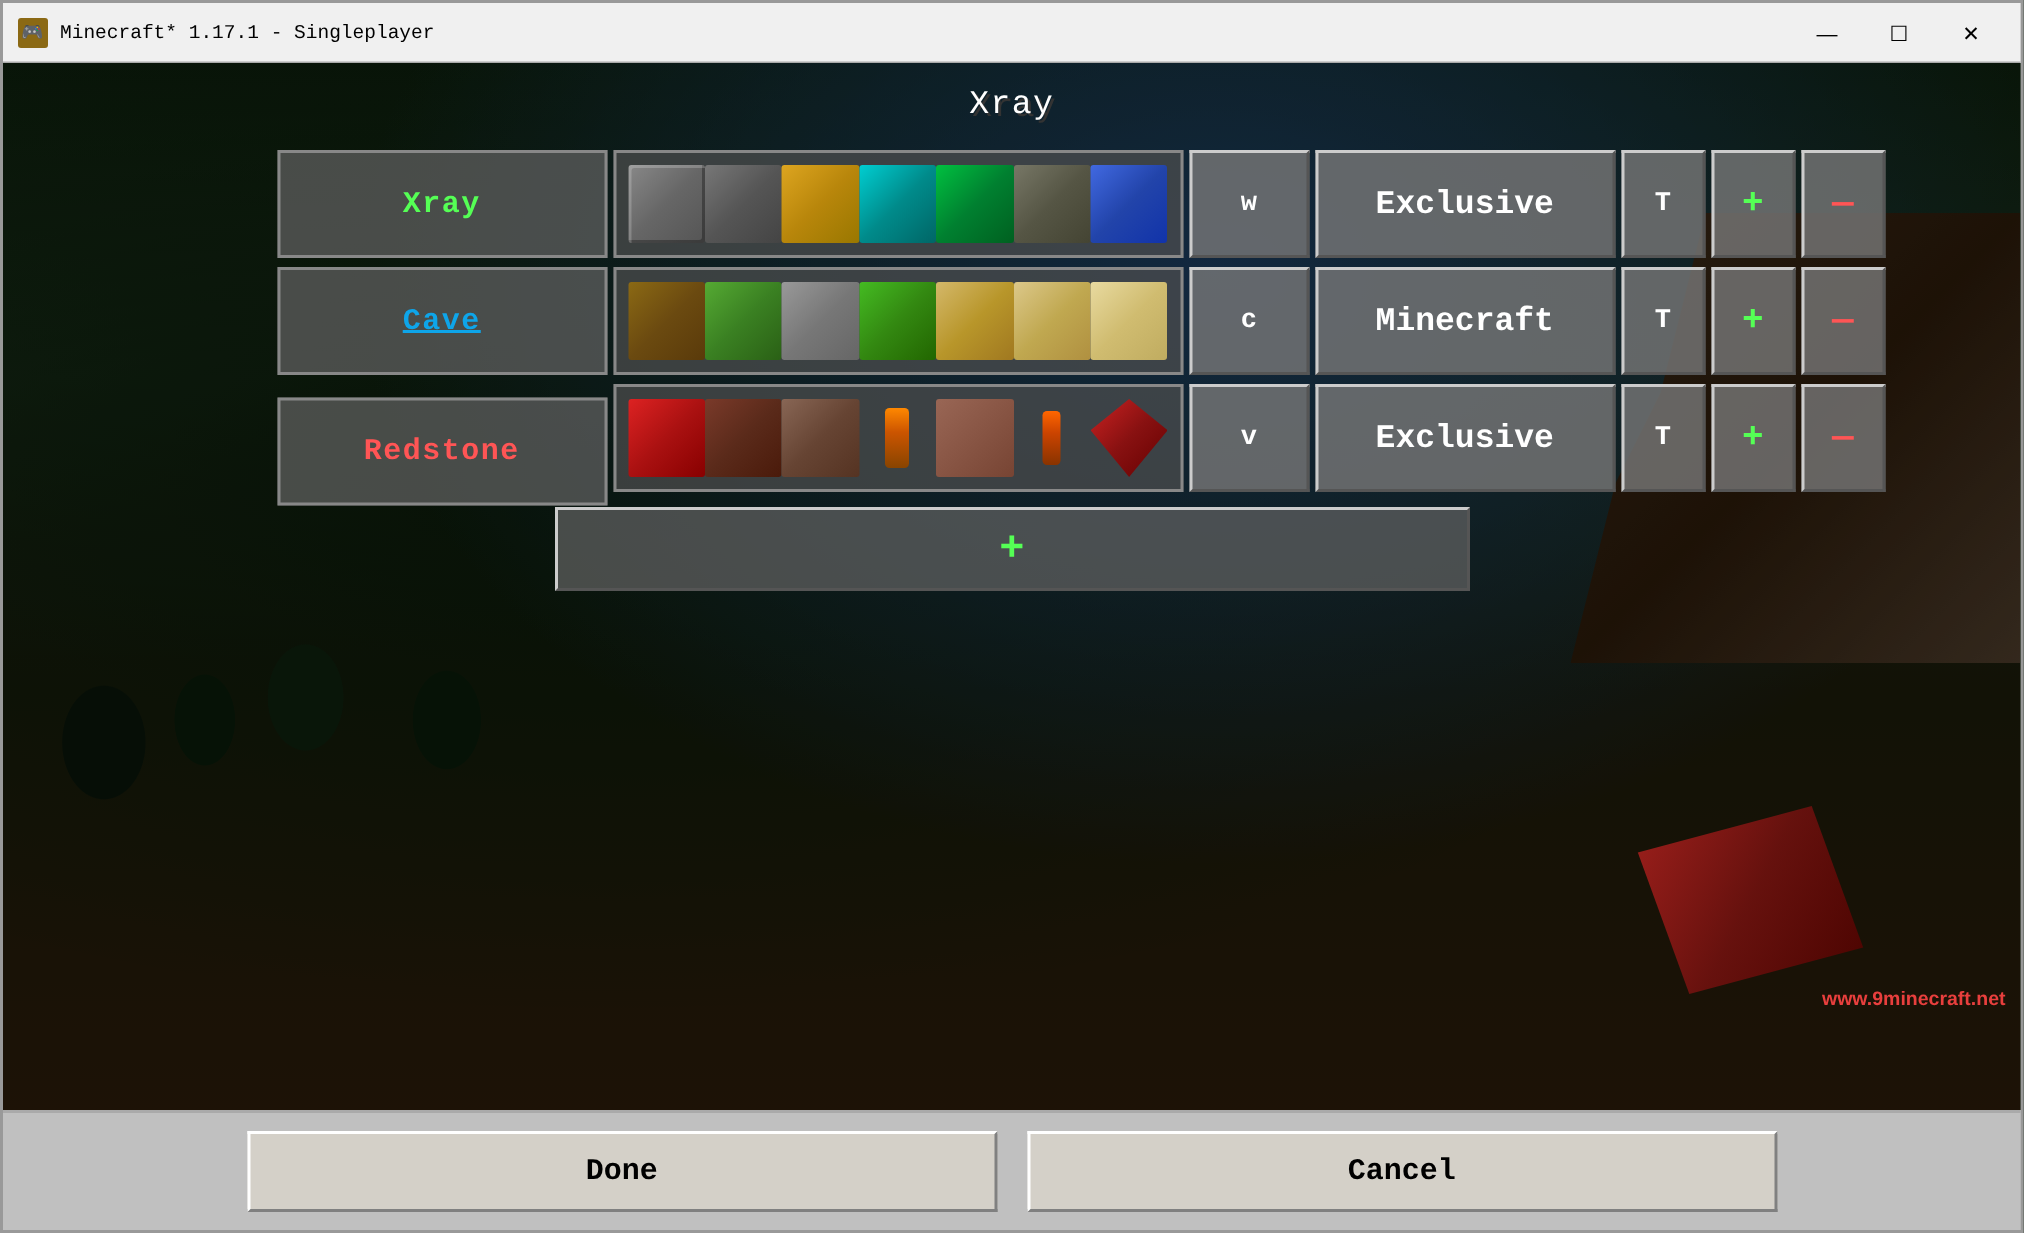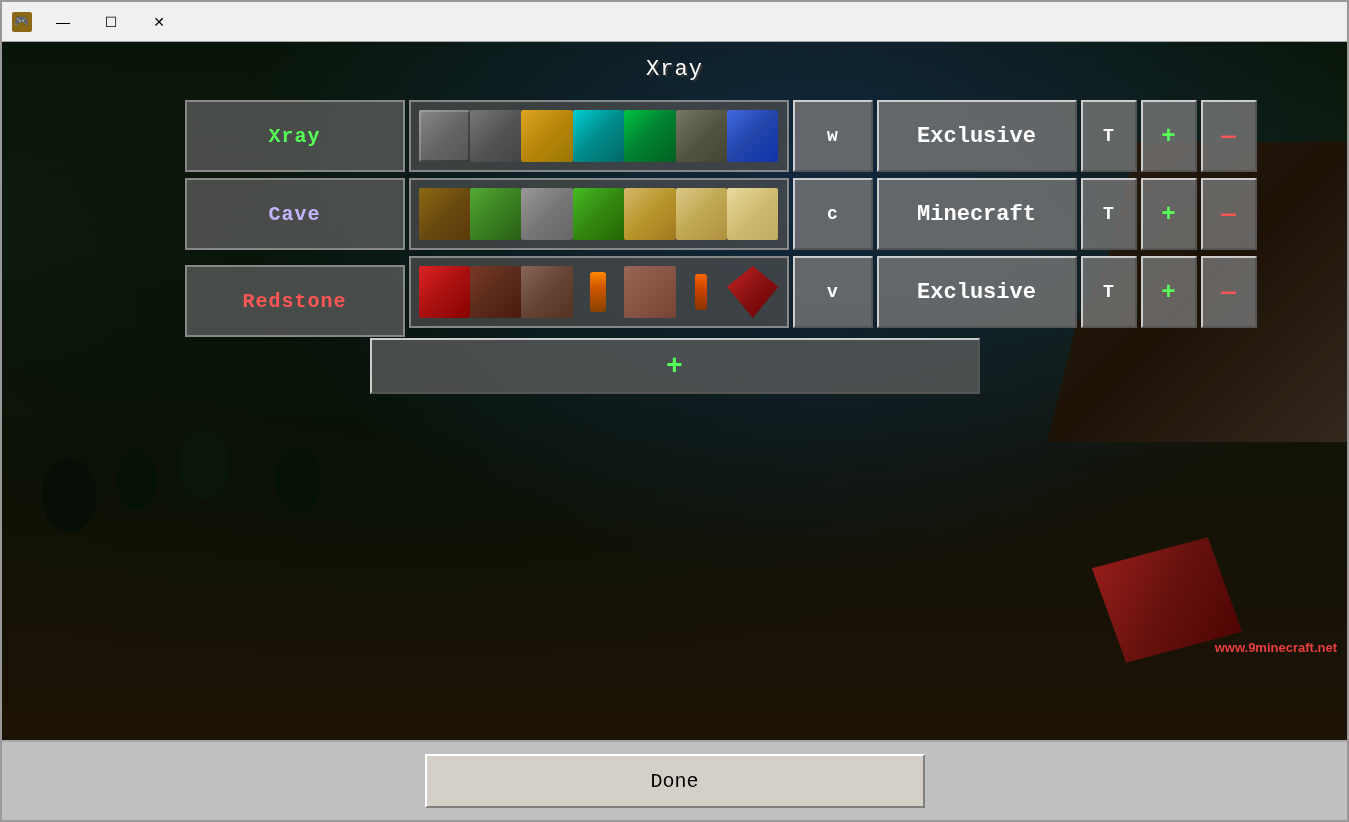--- a/index.html
+++ b/index.html
@@ -164,21 +164,21 @@
       align-items: center;
       justify-content: center;
       font-size: 20px;
       font-family: 'Courier New', monospace;
       font-weight: bold;
       letter-spacing: 1px;
       flex-shrink: 0;
     }
 
     .filter-name.xray { color: #55ff55; }
-    .filter-name.cave { color: #c4b5fd; }
+    .filter-name.cave { color: #0ea5e9; text-decoration: underline; }
     .filter-name.redstone { color: #ff5555; margin-top: 18px; }
 
     .blocks-container {
       width: 380px;
       height: 72px;
       background: rgba(80,80,80,0.7);
       border: 2px solid #888;
       display: flex;
       align-items: center;
       justify-content: space-around;
@@ -403,31 +403,31 @@
       height: 54px;
       background: #d4d0c8;
       border: 2px solid;
       border-top-color: #ffffff;
       border-left-color: #ffffff;
       border-bottom-color: #808080;
       border-right-color: #808080;
       color: #000;
       font-family: 'Courier New', monospace;
       font-size: 20px;
-      font-weight: normal;
+      font-weight: bold;
       cursor: pointer;
       display: flex;
       align-items: center;
       justify-content: center;
     }
 
     
     .watermark {
       position: absolute;
-      bottom: 85px;
+      bottom: 67px;
       right: 10px;
       color: #ff4444;
       font-size: 13px;
       font-family: Arial, sans-serif;
       font-weight: bold;
       opacity: 0.9;
     }
 
     
     .deco-block {
@@ -440,20 +440,21 @@
       transform: rotate(-15deg) skewX(5deg);
       opacity: 0.7;
     }
   </style>
 </head>
 <body>
 
 <div class="window">
   <div class="title-bar">
     <div class="title-bar-icon">🎮</div>
+    <span class="title-bar-text">Minecraft* 1.17.1 - Singleplayer</span>
     <div class="title-bar-controls">
       <button class="title-bar-btn">—</button>
       <button class="title-bar-btn">☐</button>
       <button class="title-bar-btn close">✕</button>
     </div>
   </div>
 
   <div class="game-area">
     <div class="game-bg"></div>
     <div class="trees"></div>
@@ -531,14 +532,15 @@
       </div>
     </div>
 
     <div class="watermark">www.9minecraft.net</div>
 
     <div class="deco-block"></div>
   </div>
 
   <div class="bottom-bar">
     <button class="bottom-btn">Done</button>
+    <button class="bottom-btn">Cancel</button>
   </div>
 </div>
 
 </body></html>

